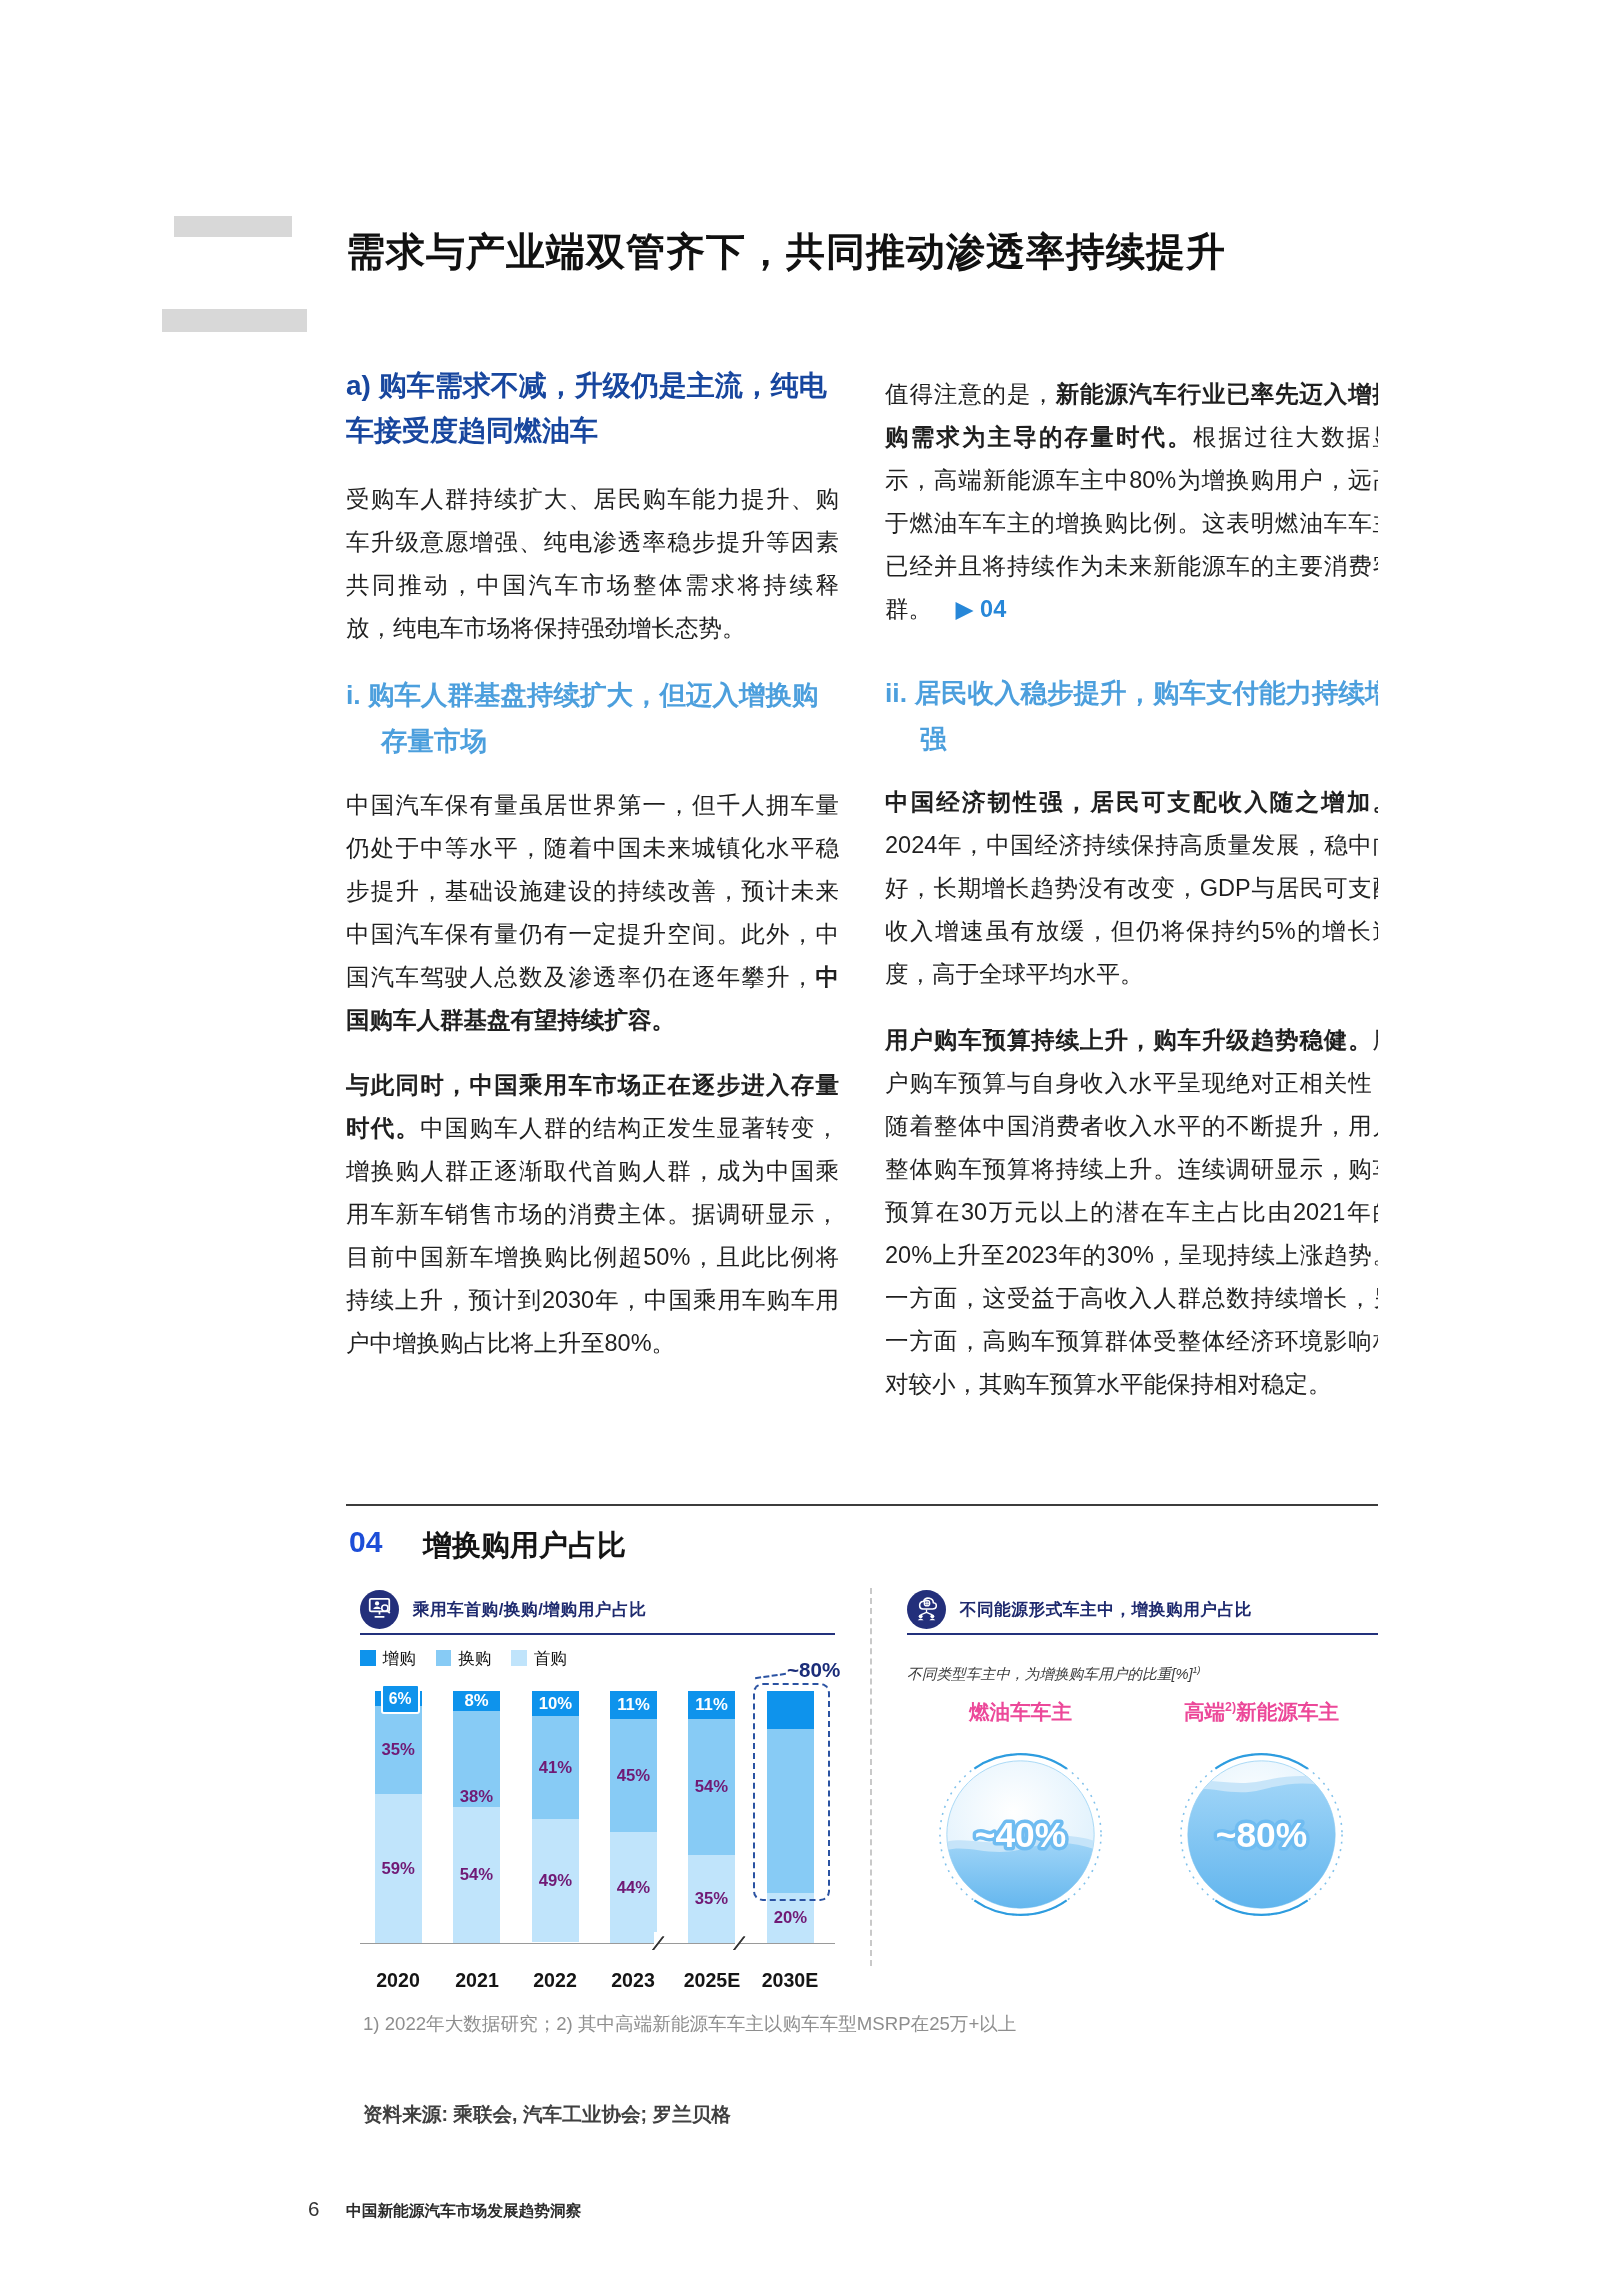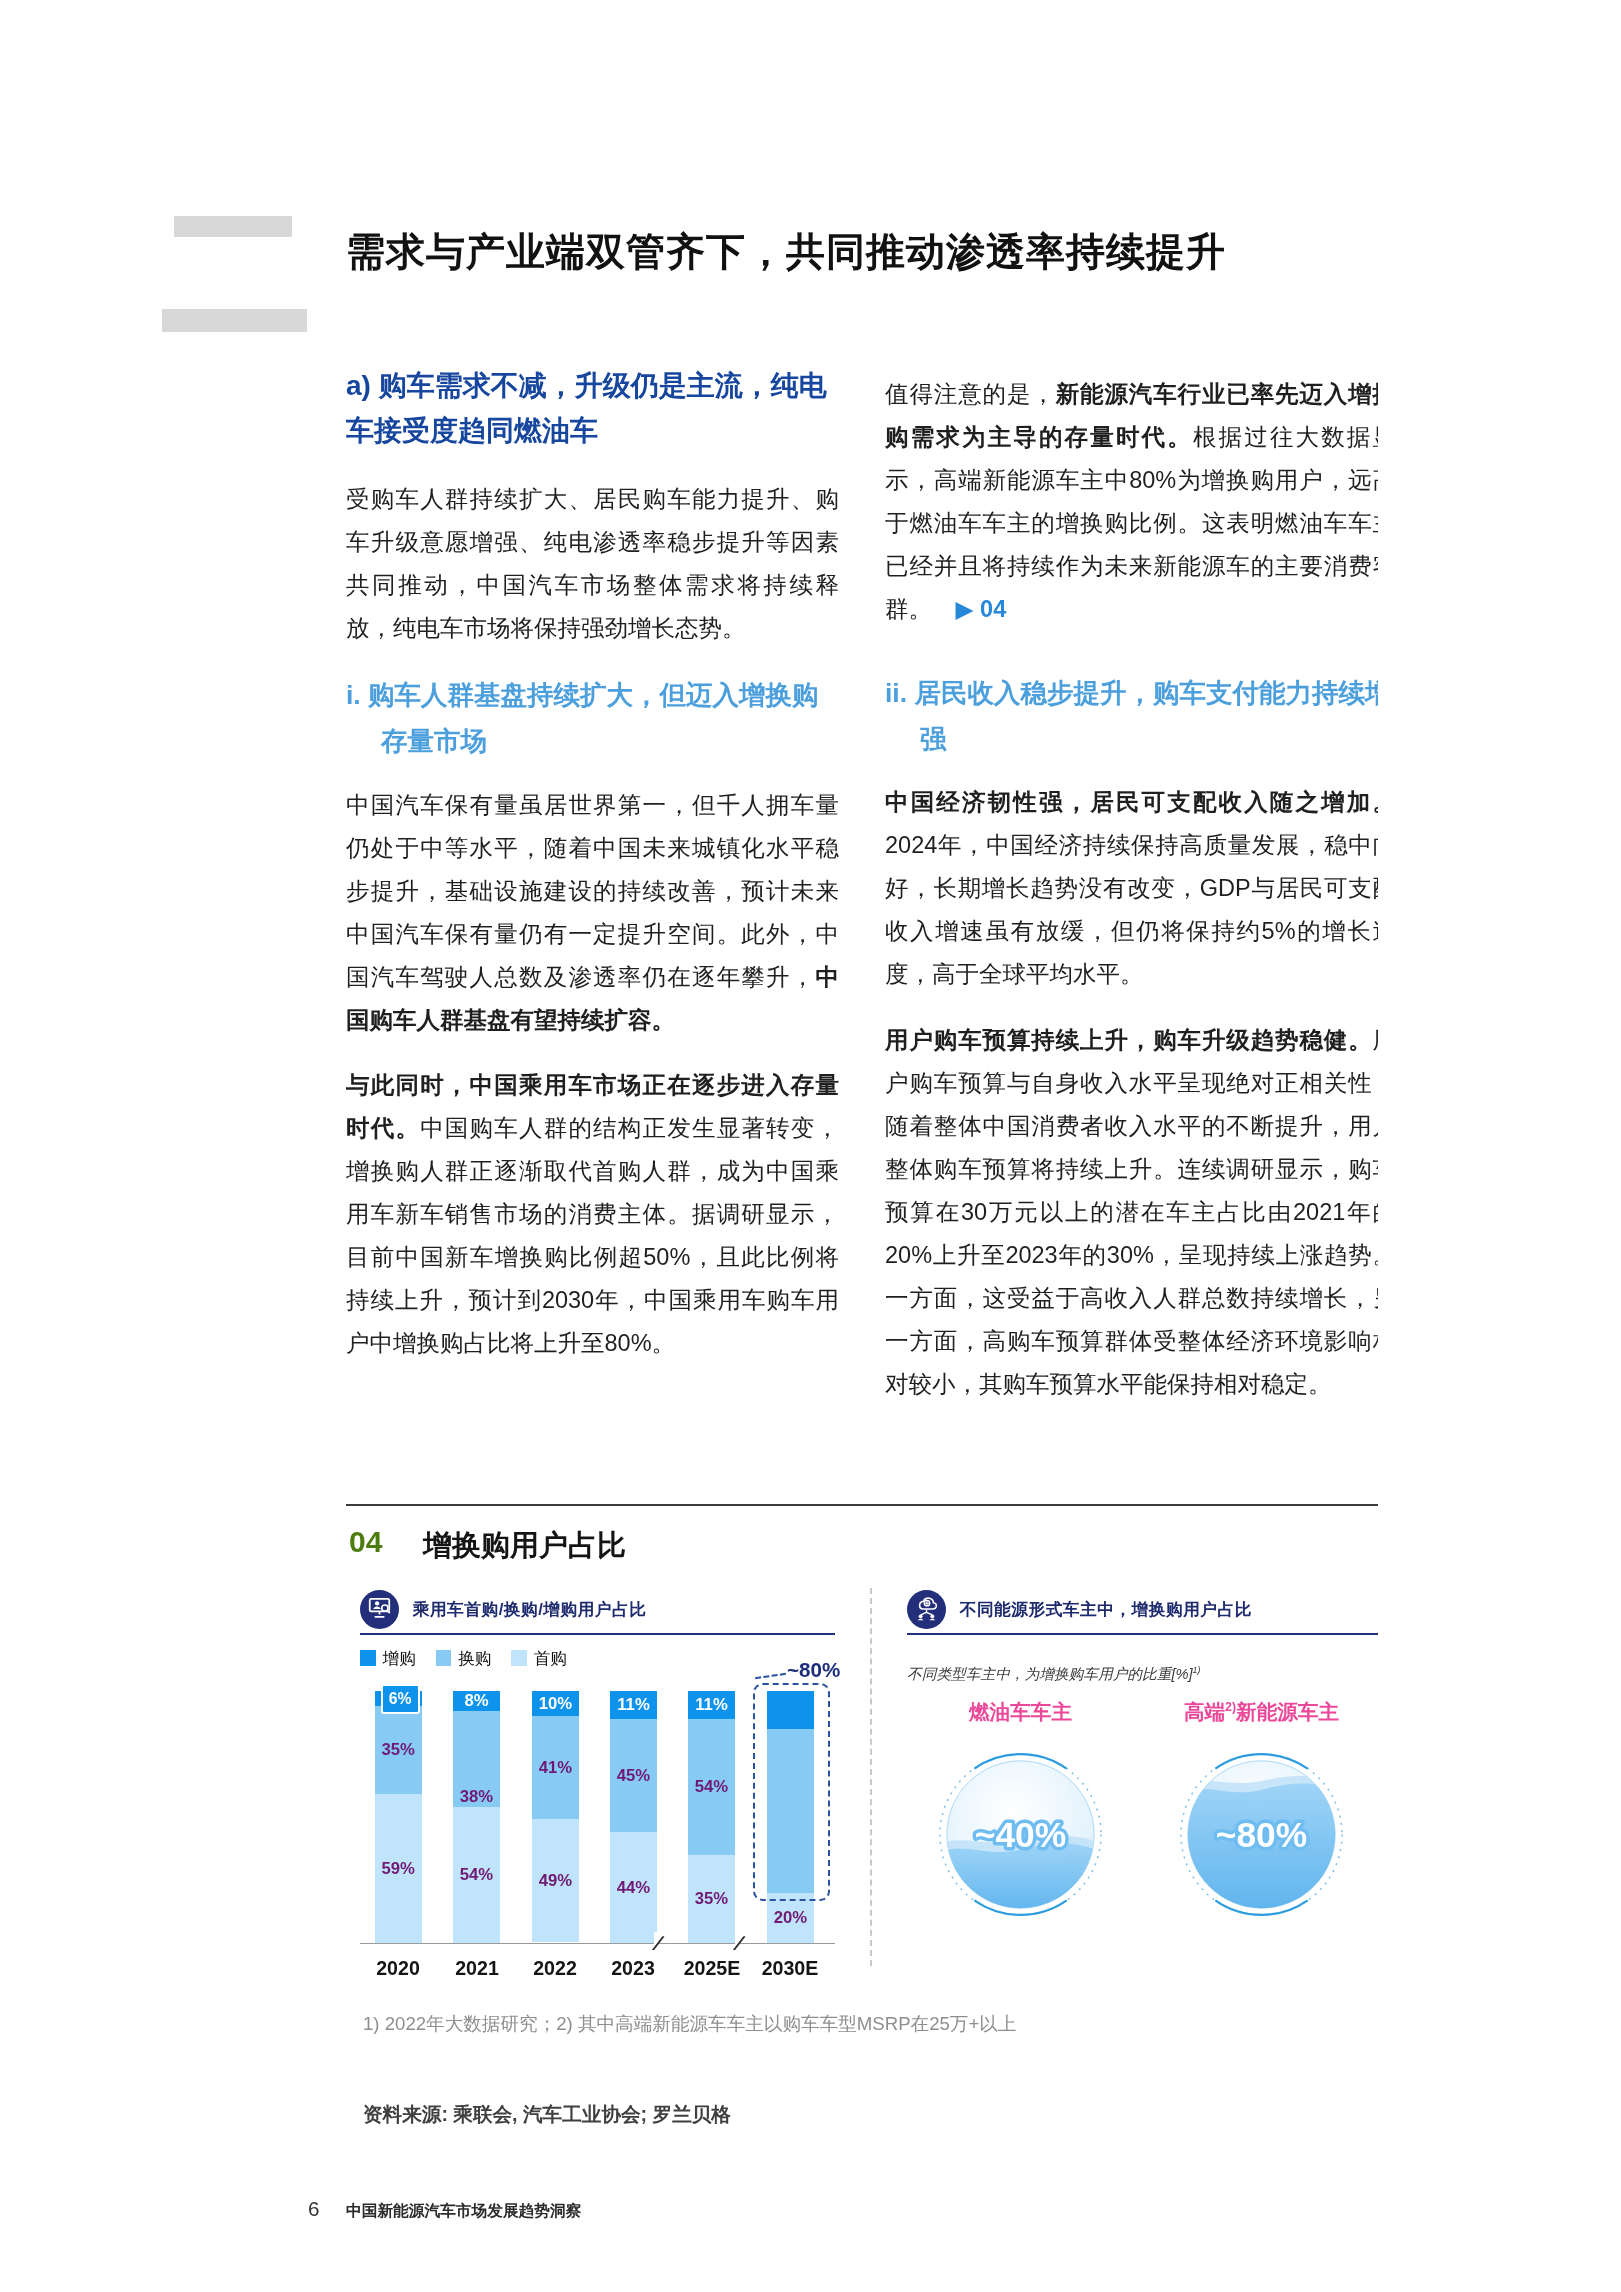--- a/index.html
+++ b/index.html
@@ -13,21 +13,21 @@
   .h-a{font-size:28px;line-height:45px;font-weight:700;color:#17469e;margin:0 0 24.5px 0;text-align:left;}
   .h-sub{font-size:26.5px;line-height:46px;font-weight:700;color:#4c9fdd;margin:22.5px 0 19.6px 0;
          padding-left:35px;text-indent:-35px;text-align:left;}
   .col-right .h-sub{margin-top:39px;}
   .para{font-size:23.5px;line-height:43px;margin:0 0 22.5px 0;}
   .para .b{font-weight:700;}
   .para .link{color:#2787d8;font-weight:700;white-space:nowrap;}
   sup{font-size:60%;}
   
   .sec-rule{position:absolute;left:346px;top:1504px;width:1049px;height:2px;background:#3c3c3c;}
-  .sec-num{position:absolute;left:349px;top:1525px;font-size:30px;font-weight:700;color:#4d7c0f;}
+  .sec-num{position:absolute;left:349px;top:1525px;font-size:30px;font-weight:700;color:#1d4ed8;}
   .sec-title{position:absolute;left:423px;top:1526px;font-size:29px;font-weight:700;color:#141414;}
   
   .panel{position:absolute;top:1590px;}
   .panel-left{left:360px;width:475px;}
   .panel-right{left:907px;width:475px;}
   .panel-head{display:flex;align-items:center;gap:13.7px;height:39px;padding-bottom:3.9px;border-bottom:2.9px solid #23317c;}
   .panel-head .ttl{font-size:16.7px;font-weight:700;color:#1e2a6e;letter-spacing:0.5px;}
   .divider{position:absolute;left:870px;top:1588px;height:378px;border-left:2px dashed #c9c9c9;}
   
   .legend{display:flex;gap:19.6px;margin-top:11.8px;align-items:center;}
@@ -40,21 +40,21 @@
   .seg{position:relative;display:flex;align-items:center;justify-content:center;}
   .seg-label{font-size:16.7px;font-weight:700;color:#701a75;}
   .seg-label.white{color:#fff;}
   .badge{position:absolute;left:20.6px;top:-6.9px;width:35px;height:25.5px;background:#0e93ec;border:2.9px solid #fff;
          border-radius:2.9px;display:flex;align-items:center;justify-content:center;
          font-size:15.7px;font-weight:700;color:#fff;z-index:3;}
   .dash-box{position:absolute;left:393px;top:-7.8px;width:73px;height:214px;border:2.9px dashed #2a52a2;border-radius:9.8px;z-index:2;}
   .anno{position:absolute;left:427px;top:-33px;font-size:20.6px;font-weight:700;color:#1b2d79;z-index:2;}
   .anno-line{position:absolute;left:395px;top:-16.7px;width:31px;border-top:2.9px dashed #2a52a2;transform:rotate(-8deg);z-index:2;}
   .xrow{position:relative;margin-top:9.8px;height:25.5px;}
-  .xlabel{position:absolute;top:4px;width:82px;margin-left:-41px;text-align:center;font-size:19.6px;font-weight:700;color:#151515;}
+  .xlabel{position:absolute;top:16px;width:82px;margin-left:-41px;text-align:center;font-size:19.6px;font-weight:700;color:#151515;}
   .brk{position:absolute;bottom:-11.8px;font-size:19.6px;font-weight:700;font-style:italic;color:#333;
        background:#fff;letter-spacing:-2.9px;padding:0 2px;z-index:2;}
   
   .subtitle{margin-top:30px;font-size:14.7px;font-style:italic;color:#3a3a3a;}
   .globe-labels{position:relative;margin-top:13.7px;height:27.4px;}
   .g-label{position:absolute;width:165px;text-align:center;font-size:20.6px;font-weight:700;color:#ec4899;}
   .globes{position:relative;margin-top:27.4px;height:165px;}
   .globe-box{position:absolute;width:165px;height:165px;}
   .globe-val{fill:#fff;font-family:"Liberation Sans","DejaVu Sans",sans-serif;font-size:36px;font-weight:700;
              paint-order:stroke;stroke:#6fbcf1;stroke-width:7px;stroke-linejoin:round;}

